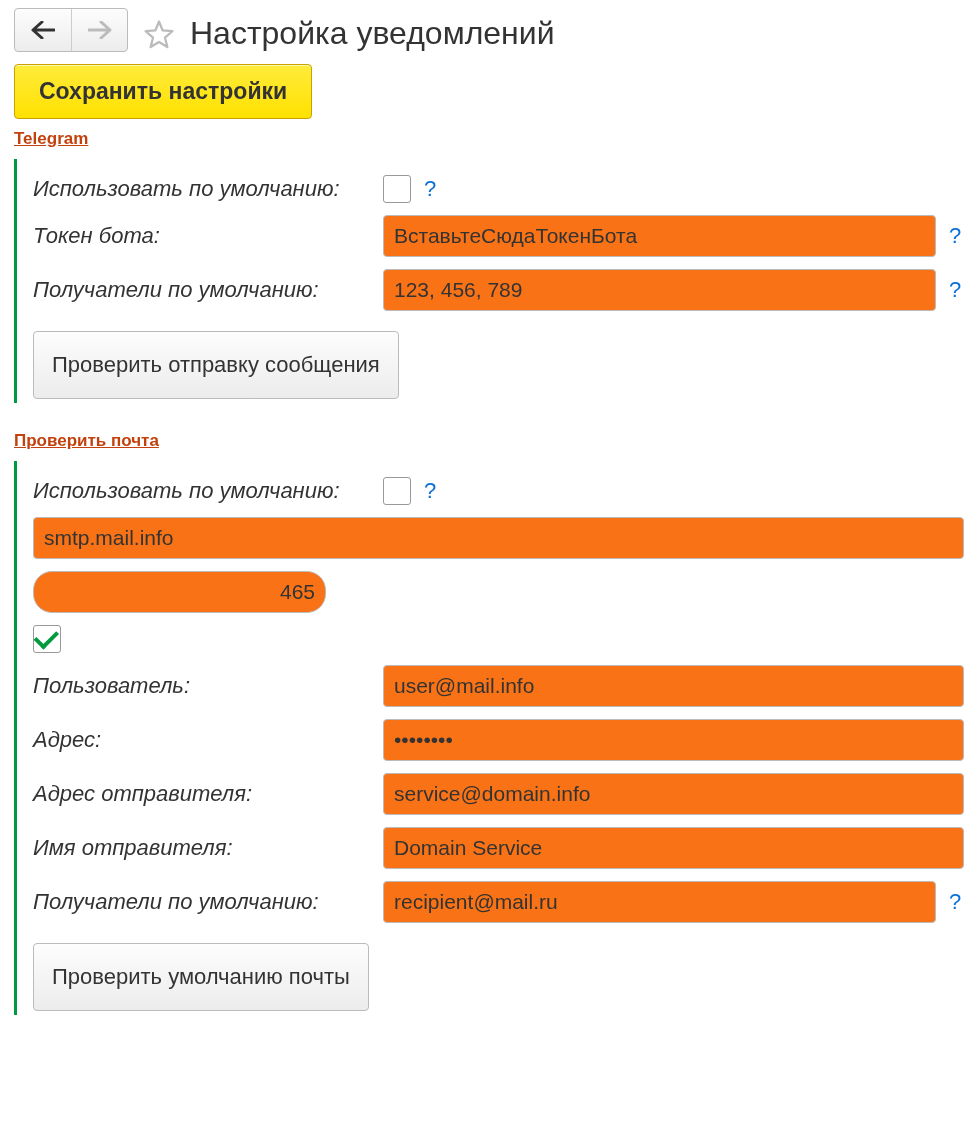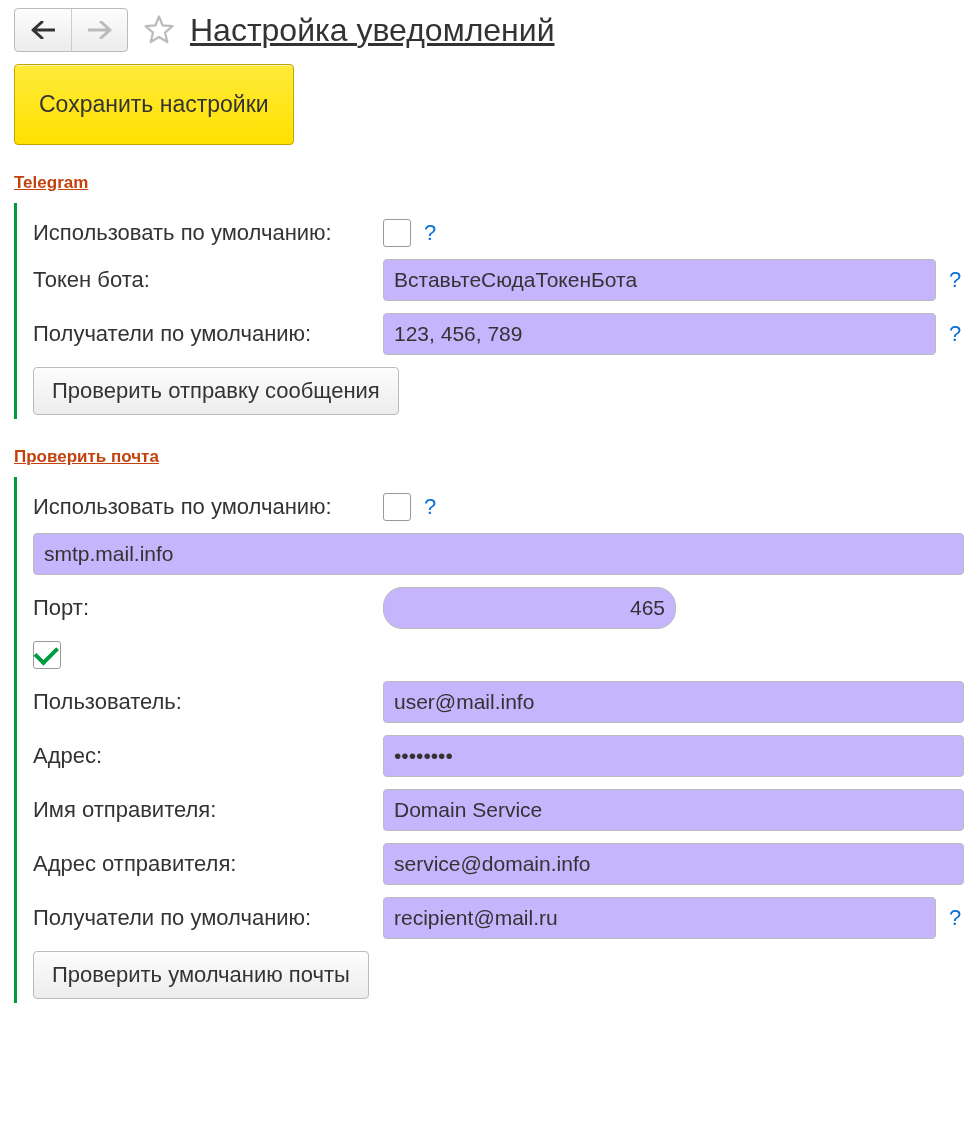--- a/index.html
+++ b/index.html
@@ -7,24 +7,23 @@
     margin: 0;
     padding: 8px 14px;
     font-family: Arial, sans-serif;
     font-size: 21px;
     color: #333;
     background: #fff;
     width: 978px;
   }
   .header {
     display: flex;
-    align-items: center;
+    align-items: flex-end;
     gap: 8px;
     margin-bottom: 12px;
-    text-decoration: underline;
   }
   .nav-group {
     display: inline-flex;
     border: 1px solid #bbb;
     border-radius: 4px;
     overflow: hidden;
     background: linear-gradient(#fdfdfd, #ececec);
   }
   .nav-btn {
     width: 56px;
@@ -45,26 +44,25 @@
   .title {
     font-size: 32px;
     color: #333;
     margin-left: 6px;
   }
   .save-btn {
     display: inline-block;
     background: linear-gradient(#ffeb3b, #ffe100);
     border: 1px solid #c8a200;
     border-radius: 4px;
-    padding: 26px 24px;
+    padding: 13px 24px;
     font-size: 23px;
-    font-weight: normal;
-    color: #333;
-    cursor: pointer;
-    margin-bottom: 18px;
+    font-weight: bold;
+    color: #333;
+    cursor: pointer;
     box-shadow: inset 0 1px 0 rgba(255,255,255,.6);
   }
   .section-title {
     font-size: 17px;
     color: #c2410c;
     text-decoration: underline;
     margin: 10px 0 10px 0;
     cursor: pointer;
     font-weight: bold;
   }
@@ -76,30 +74,31 @@
   .row {
     display: flex;
     align-items: center;
     margin: 12px 0;
     gap: 10px;
   }
   .label {
     width: 340px;
     font-size: 22px;
     color: #333;
+    font-style: italic;
   }
   .input {
     flex: 1;
     height: 42px;
     border: 1px solid #bbb;
     border-radius: 4px;
     padding: 0 10px;
     font-size: 21px;
     color: #333;
-    background: #c4b5fd;
+    background: #f97316;
   }
   .input.port { flex: 0 0 120px; text-align: right; border-radius: 19px; }
   .chk {
     width: 28px;
     height: 28px;
     border: 1px solid #999;
     border-radius: 3px;
     display: inline-flex;
     align-items: center;
     justify-content: center;
@@ -118,24 +117,25 @@
     color: #0a70d6;
     font-size: 22px;
     cursor: pointer;
     width: 18px;
     text-align: center;
   }
   .test-btn {
     background: linear-gradient(#fdfdfd, #ececec);
     border: 1px solid #bbb;
     border-radius: 4px;
-    padding: 10px 18px;
+    padding: 20px 18px;
     font-size: 22px;
     color: #333;
     cursor: pointer;
+    margin-top: 8px;
   }
 </style>
 </head>
 <body>
 
 
 
 <div class="header">
   <div class="nav-group">
     <button class="nav-btn">
@@ -192,49 +192,48 @@
     <span class="label">Использовать по умолчанию:</span>
     <span class="chk"></span>
     <span class="help">?</span>
   </div>
 
   <div class="row">
     <input class="input" value="smtp.mail.info" style="">
   </div>
 
   <div class="row">
-    <span class="label">Порт:</span>
     <input class="input port" value="465" style="">
   </div>
 
   <div class="row">
     <span class="chk checked"></span>
   </div>
 
   <div class="row">
     <span class="label">Пользователь:</span>
     <input class="input" value="user@mail.info" style="">
   </div>
 
   <div class="row">
     <span class="label">Адрес:</span>
     <input class="input" value="••••••••" style="">
   </div>
 
   <div class="row">
+    <span class="label">Адрес отправителя:</span>
+    <input class="input" value="service@domain.info" style="">
+  </div>
+
+  <div class="row">
     <span class="label">Имя отправителя:</span>
     <input class="input" value="Domain Service" style="">
   </div>
 
   <div class="row">
-    <span class="label">Адрес отправителя:</span>
-    <input class="input" value="service@domain.info" style="">
-  </div>
-
-  <div class="row">
     <span class="label">Получатели по умолчанию:</span>
     <input class="input" value="recipient@mail.ru" style="">
     <span class="help">?</span>
   </div>
 
   <button class="test-btn">Проверить умолчанию почты</button>
 </div>
 
 
 

